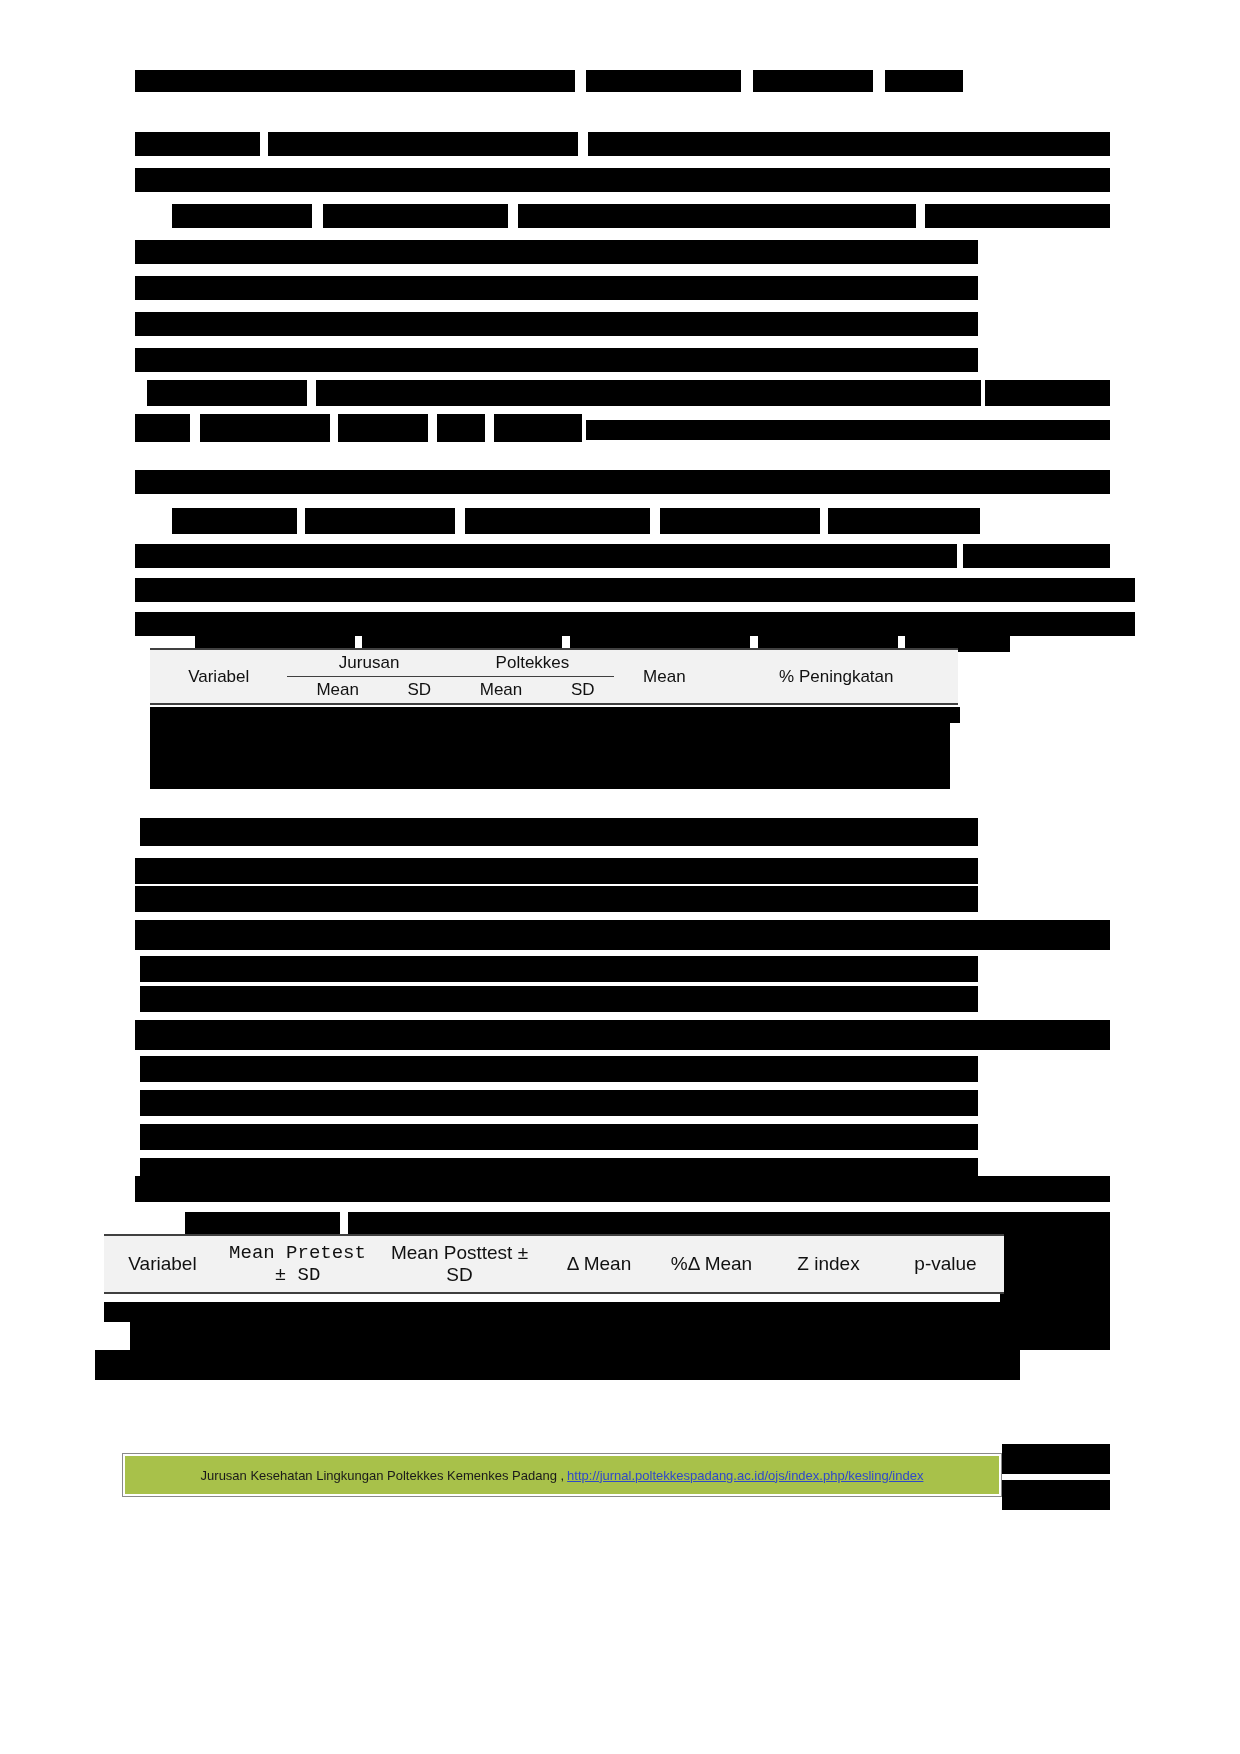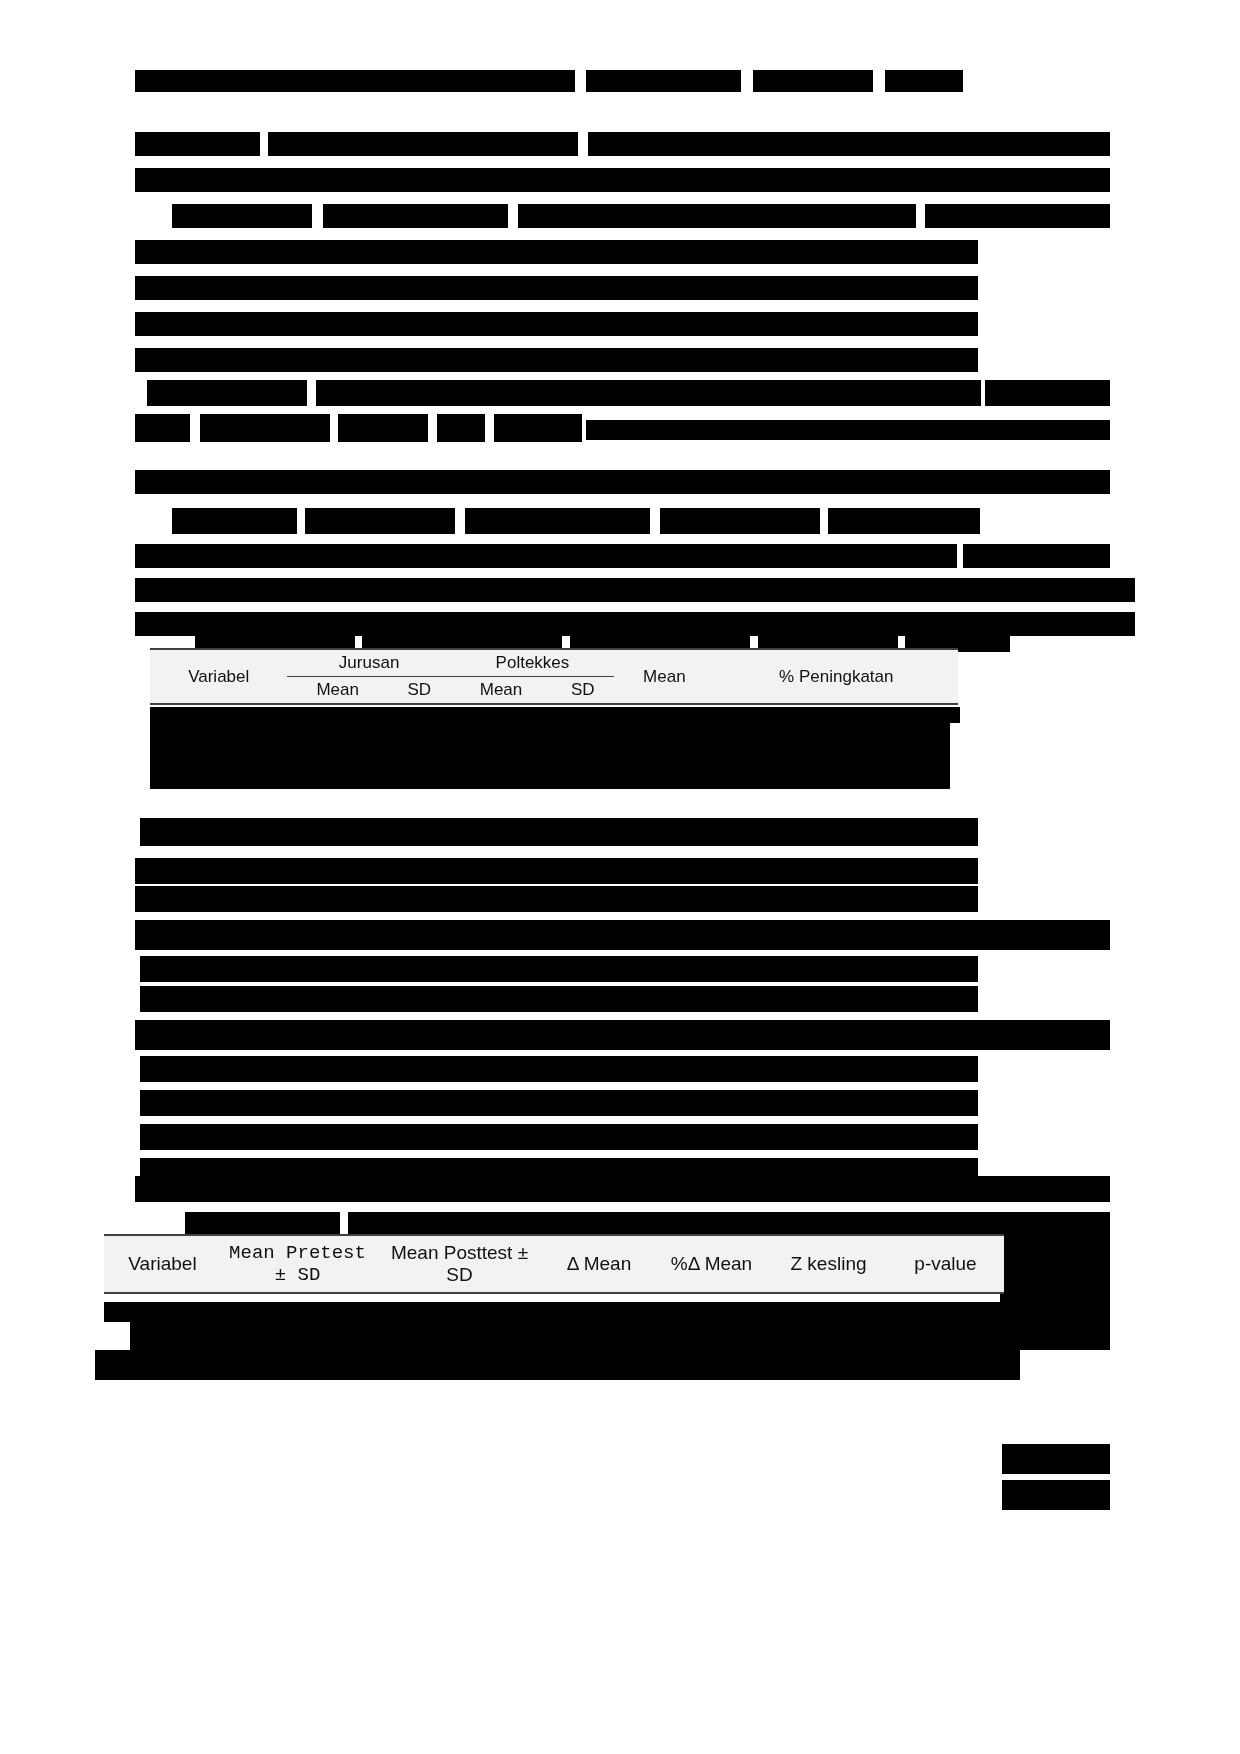--- a/index.html
+++ b/index.html
@@ -198,21 +198,27 @@
 
   <div class="table2">
     <table>
       <tbody>
         <tr id="table2-header-row">
             <td style="width: 13%;">Variabel</td>
             <td style="width: 17%; font-family: Liberation Mono, monospace;">Mean Pretest ± SD</td>
             <td style="width: 19%;">Mean Posttest ± SD</td>
             <td style="width: 12%;">Δ Mean</td>
             <td style="width: 13%;">%Δ Mean</td>
-            <td style="width: 13%;">Z kesling</td>
+            <td style="width: 13%;">Z index</td>
             <td style="width: 13%;">p-value</td>
           </tr>
       </tbody>
     </table>
   </div>
 
+  <div class="footer-wrap">
+    <div class="footer-band">
+      <span>Jurusan Kesehatan Lingkungan Poltekkes Kemenkes Padang ,</span>
+      <a href="#">http://jurnal.poltekkespadang.ac.id/ojs/index.php/kesling/index</a>
+    </div>
+  </div>
 
 </div>
 
 </body></html>

